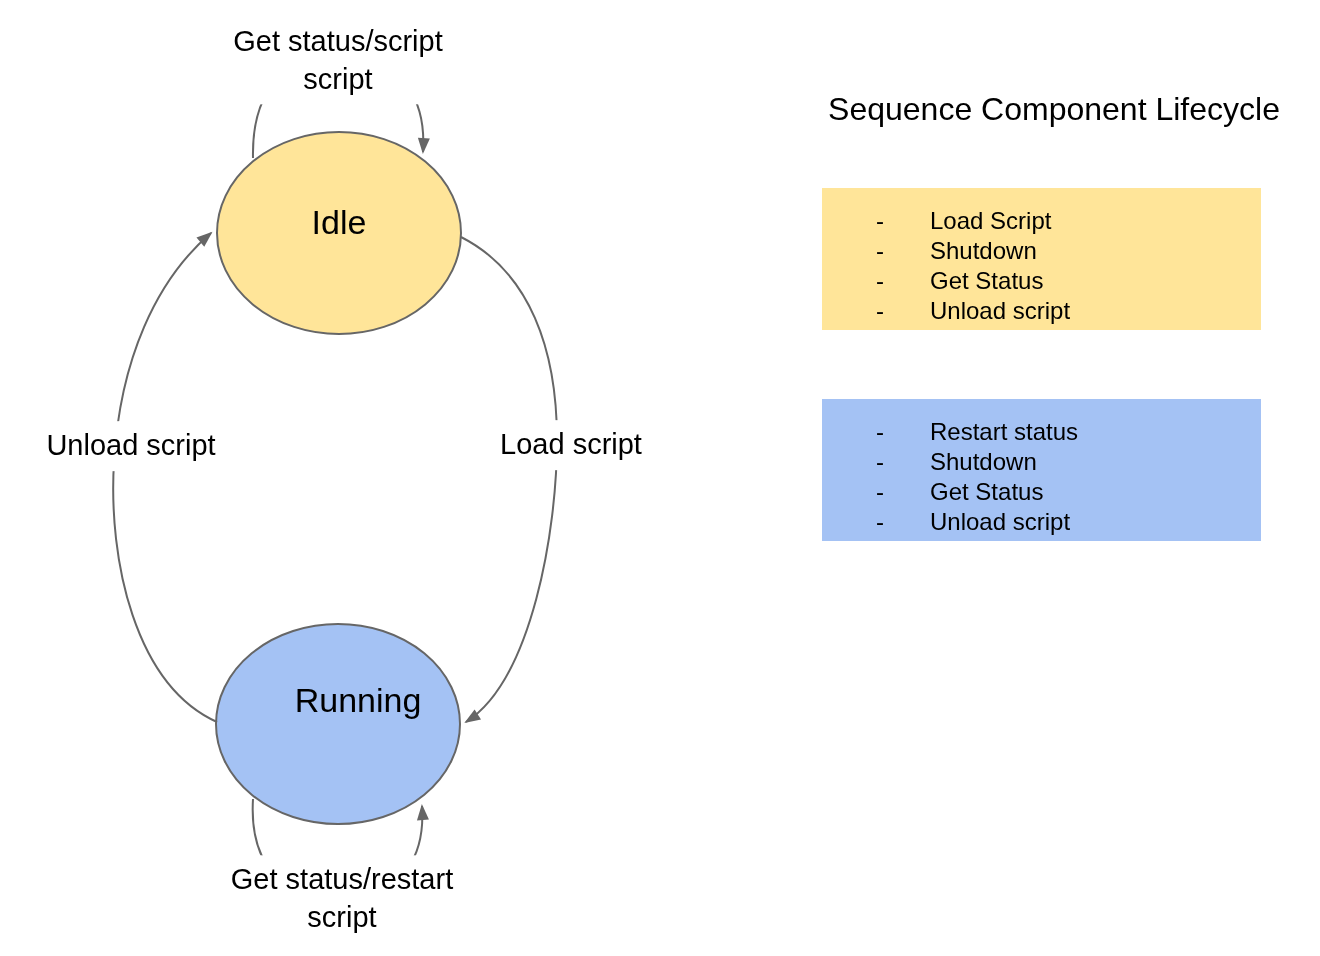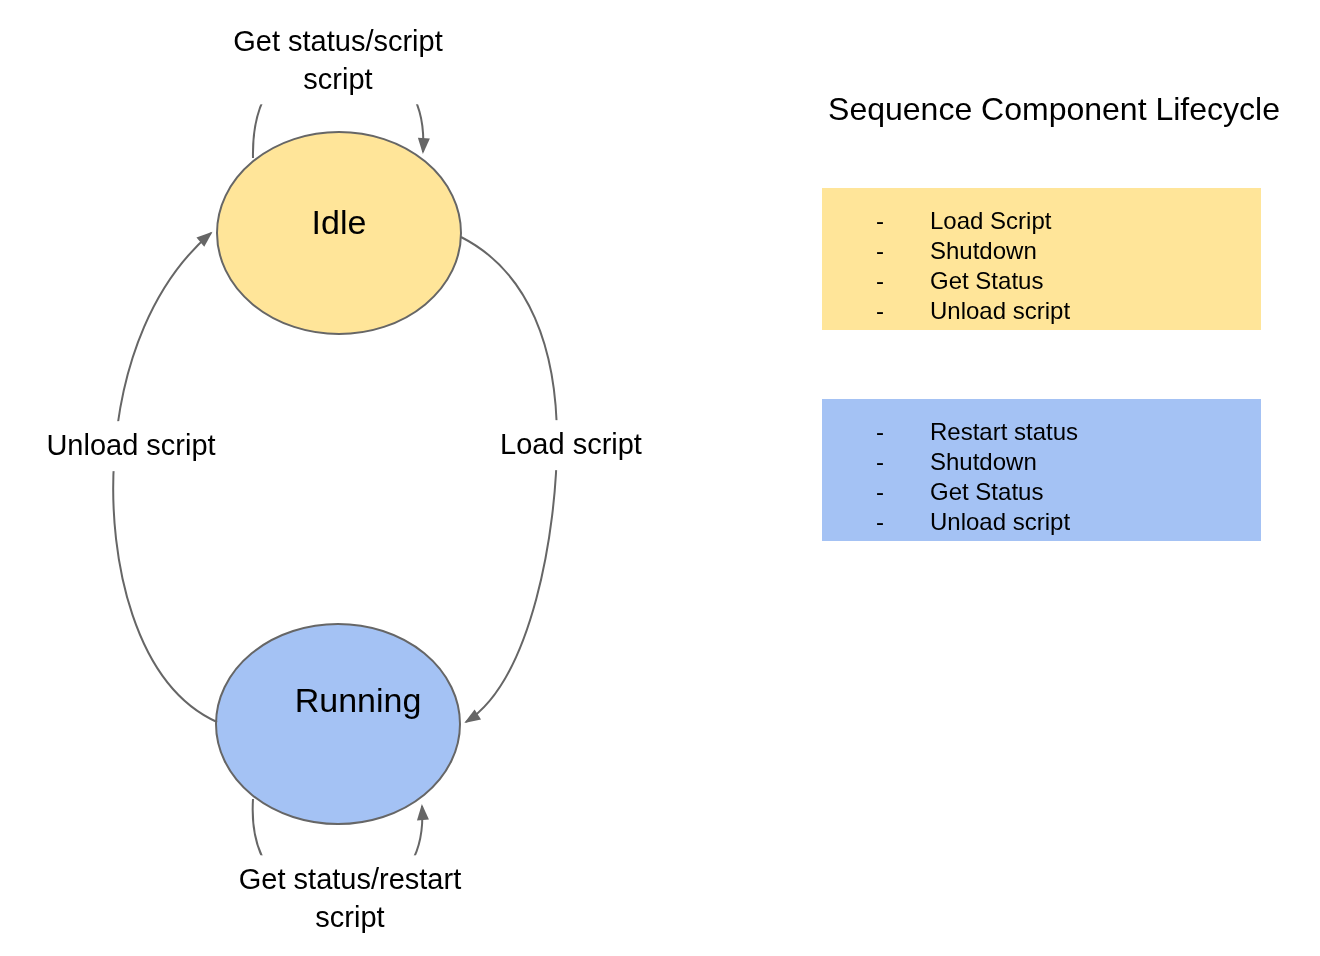--- a/index.html
+++ b/index.html
@@ -75,21 +75,21 @@
   }
   .legend-dash {
     margin-left: 54px;
     width: 54px;
     flex: 0 0 54px;
   }
   
   #label-idle-self    { left: 338px; top: 61px;  }
   #label-unload       { left: 131px; top: 446px; }
   #label-load         { left: 571px; top: 445px; }
-  #label-running-self { left: 350px; top: 899px; }
+  #label-running-self { left: 342px; top: 899px; }
   #label-idle    { left: 339px; top: 222px; }
   #label-running { left: 338px; top: 700px; margin-left: 20px; }
 </style>
 </head>
 <body>
 
 <div class="canvas">
 
   <svg class="diagram" width="1320" height="956" viewBox="0 0 1320 956">
     <defs>

